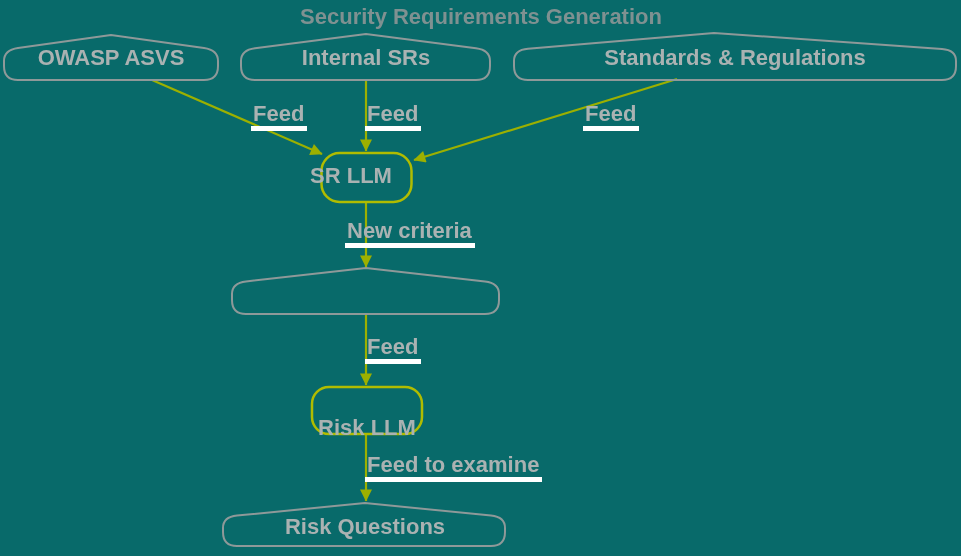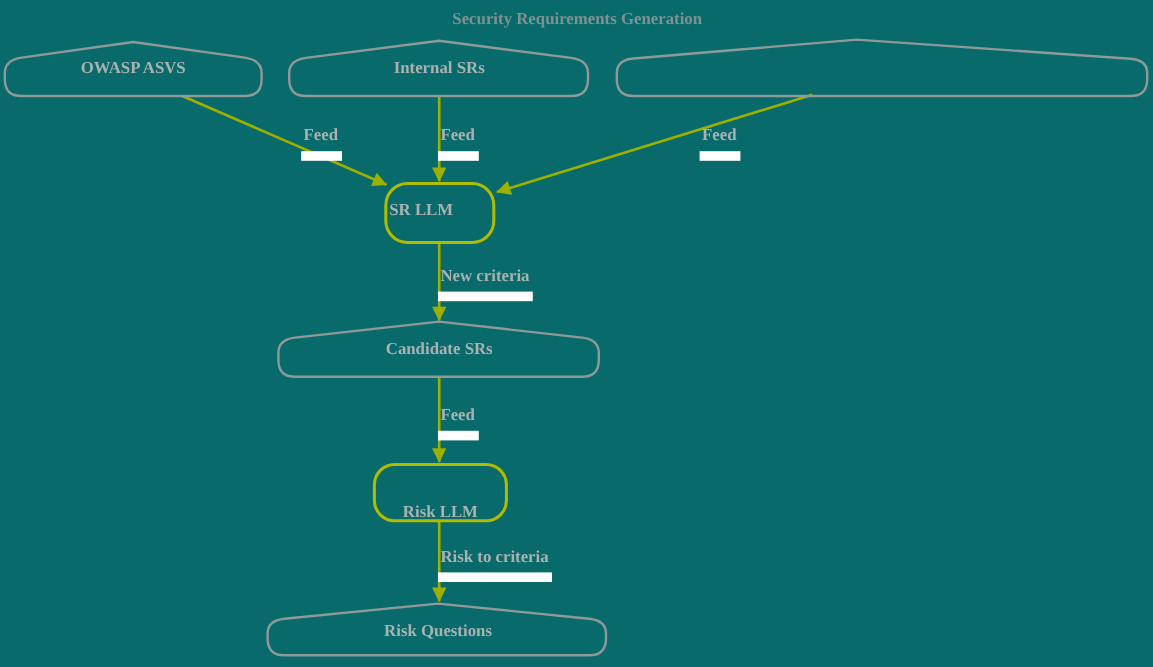--- a/index.html
+++ b/index.html
@@ -11,31 +11,31 @@
     position: relative;
     width: 961px;
     height: 556px;
     background: #086a6a;
     overflow: hidden;
     font-family: "DejaVu Sans Mono", "Liberation Mono", monospace;
   }
   .stage svg { position: absolute; left: 0; top: 0; }
   .txt {
     position: absolute;
-    font-family: Liberation Serif, serif;
+    font-family: Liberation Sans, sans-serif;
     font-weight: bold;
-    font-size: 14px;
+    font-size: 22px;
     line-height: 19px;
     white-space: nowrap;
     color: #aab2b2;
   }
   .center { transform: translateX(-50%); }
   .title-txt { color: #7f9191; }
   .edge-label {
-    border-bottom: 8px solid #ffffff;
+    border-bottom: 5px solid #ffffff;
     padding: 0 3px 3px 2px;
   }
   .shape-gray { fill: none; stroke: #8e9999; stroke-width: 2; }
   .shape-llm  { fill: none; stroke: #b0bc00; stroke-width: 2.5; }
   .edge-line  { stroke: #9cb000; stroke-width: 2.2; fill: none; }
 </style>
 </head>
 <body>
 
 <div class="stage">
@@ -61,25 +61,25 @@
     <path class="shape-gray" d="M 365 503 L 237 515.6 Q 223 517 223 528 L 223 532 Q 223 546 237 546 L 491 546 Q 505 546 505 532 L 505 528 Q 505 517 491 515.6 Z"></path>
 
     <rect class="shape-llm" x="321.5" y="153" width="90" height="49" rx="18" ry="18"></rect>
     <rect class="shape-llm" x="312" y="387" width="110" height="47" rx="17" ry="17"></rect>
   </svg>
 
   <div class="txt title-txt center" style="left:481px; top:7px;">Security Requirements Generation</div>
 
   <div class="txt center" style="left:366px; top:48px;">Internal SRs</div>
   <div class="txt center" style="left:111px; top:48px;">OWASP ASVS</div>
+  <div class="txt center" style="left:735px; top:48px;">Standards &amp; Regulations</div>
   <div class="txt center" style="left:351px; top:166px;">SR LLM</div>
-  <div class="txt center" style="left:366px; top:282px;">Candidate SRs</div>
   <div class="txt center" style="left:367px; top:418px;">Risk LLM</div>
   <div class="txt center" style="left:365px; top:517px;">Risk Questions</div>
 
   <div class="txt edge-label" style="left:251px; top:104px;">Feed</div>
   <div class="txt edge-label" style="left:365px; top:104px;">Feed</div>
   <div class="txt edge-label" style="left:583px; top:104px;">Feed</div>
-  <div class="txt edge-label" style="left:365px; top:221px;">New criteria</div>
+  <div class="txt edge-label" style="left:345px; top:221px;">New criteria</div>
   <div class="txt edge-label" style="left:365px; top:337px;">Feed</div>
-  <div class="txt edge-label" style="left:365px; top:455px;">Risk to criteria</div>
+  <div class="txt edge-label" style="left:365px; top:455px;">Feed to examine</div>
 
 </div>
 
 </body></html>

